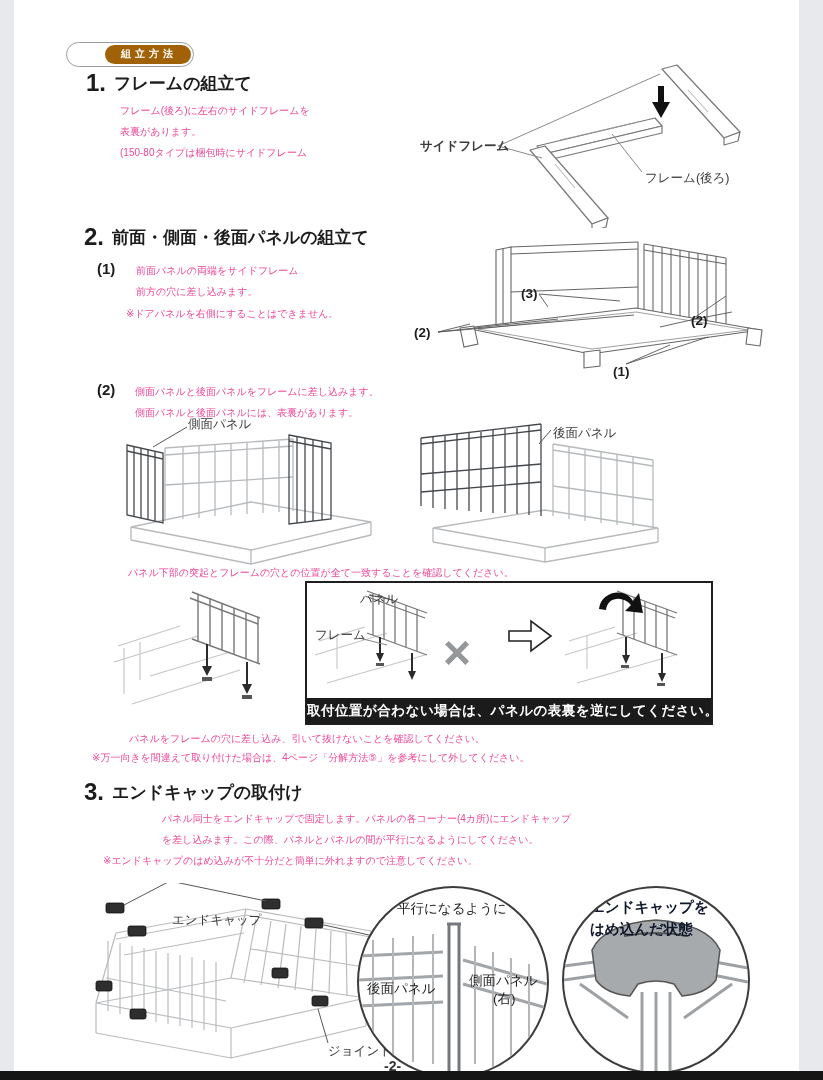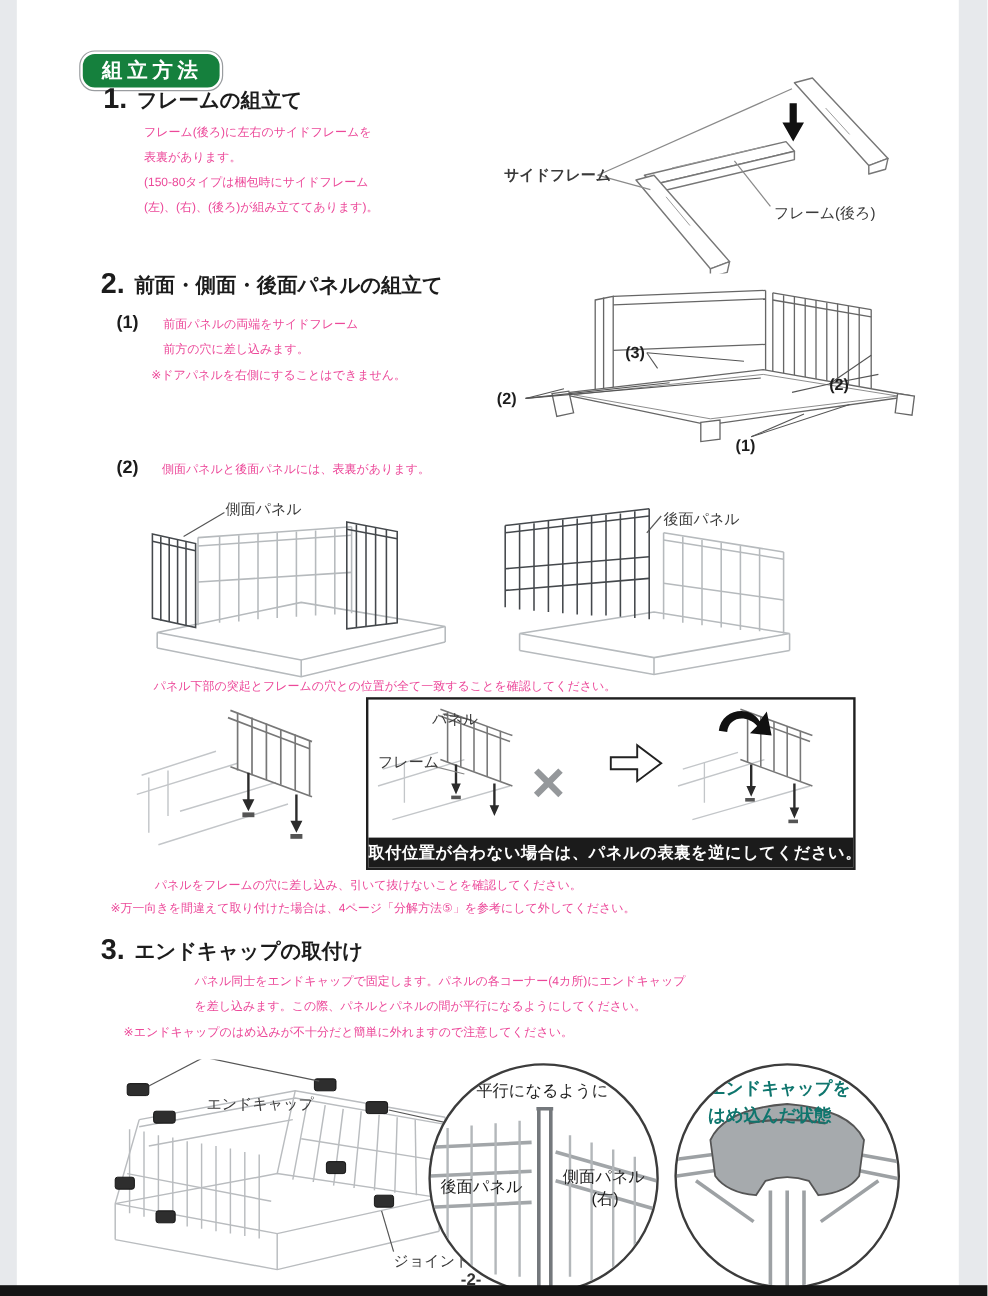--- a/index.html
+++ b/index.html
@@ -11,42 +11,42 @@
   }
   .abs{position:absolute;}
   .edge{background:#e7e9ec;top:0;height:1080px;}
   .t{color:#ec4899;font-size:10px;line-height:21px;white-space:nowrap;}
   .lbl{font-size:12.5px;color:#3a3a3a;white-space:nowrap;}
   .callout{font-weight:bold;font-size:13.5px;color:#1d1d1d;white-space:nowrap;}
   .badge-outer{
     border:1px solid #9a9da0;border-radius:13px;padding:2px;background:#fff;
   }
   .badge-inner{
-    background:#15803d;color:#fff;border-radius:10px;
-    font-size:17px;font-weight:bold;letter-spacing:4px;
-    padding:2px 14px 3px 16px;white-space:nowrap;
+    background:#a16207;color:#fff;border-radius:10px;
+    font-size:10px;font-weight:bold;letter-spacing:4px;
+    padding:2px 14px 3px 16px;white-space:nowrap;margin-left:36px;
   }
   .stephead{display:flex;align-items:flex-end;gap:8px;color:#1c1c1c;white-space:nowrap;}
   .stephead .num{font-size:24px;font-weight:bold;line-height:22px;}
   .stephead .title{font-size:17px;font-weight:bold;line-height:20px;}
   .subnum{font-weight:bold;font-size:15px;color:#1c1c1c;}
   .warnbox{
     border:2px solid #1f1f1f;background:#fff;
   }
   .warnbar{
     position:absolute;left:0;right:0;bottom:0;height:25px;background:#1b1b1b;
     color:#fff;font-weight:bold;font-size:13.5px;line-height:25px;text-align:right;
     letter-spacing:0.5px;white-space:nowrap;
   }
   .xmark{font-size:48px;font-weight:bold;color:#95989b;line-height:48px;}
   .circle{
     border:2px solid #3c3c3c;border-radius:50%;background:#fff;overflow:hidden;
   }
   .circ-cap{font-size:13.5px;color:#1e1e1e;white-space:nowrap;}
-  .circ-cap-b{font-size:14.5px;font-weight:bold;color:#0f766e;white-space:nowrap;}
+  .circ-cap-b{font-size:14.5px;font-weight:bold;color:#0f172a;white-space:nowrap;}
   .pagenum{font-size:14px;font-weight:bold;color:#333;}
   .botbar{background:#151515;}
   svg{display:block;}
 </style>
 </head>
 <body>
 
 <div class="abs edge" style="left:0;width:14px;"></div>
 <div class="abs edge" style="left:799px;width:24px;"></div>
 
@@ -55,21 +55,20 @@
 </div>
 
 <div class="abs stephead" style="left:86px;top:72px;">
   <span class="num">1.</span>
   <span class="title">フレームの組立て</span>
 </div>
 <div class="abs t" style="left:120px;top:100px;">
   <div>フレーム(後ろ)に左右のサイドフレームを</div>
   <div>表裏があります。</div>
   <div>(150-80タイプは梱包時にサイドフレーム</div>
-  <div>(左)、(右)、(後ろ)が組み立ててあります)。</div>
 </div>
 
 <svg class="abs" style="left:400px;top:60px;" width="400" height="168" viewBox="0 0 400 168">
   <g fill="#fff" stroke="#777" stroke-width="1.2" stroke-linejoin="round">
     <polygon points="137,86 255,58 262,66 144,94"></polygon>
     <polygon points="144,94 262,66 262,73 144,101"></polygon>
     <polygon points="130,90 145,86 208,158 192,164"></polygon>
     <polygon points="192,164 208,158 206,167 192,171"></polygon>
     <polygon points="262,9 277,5 340,72 324,78"></polygon>
     <polygon points="324,78 340,72 338,81 324,85"></polygon>
@@ -146,20 +145,21 @@
     <line x1="218" y1="132" x2="300" y2="105"></line>
   </g>
 </svg>
 <div class="abs callout" style="left:521px;top:286px;">(3)</div>
 <div class="abs callout" style="left:414px;top:325px;">(2)</div>
 <div class="abs callout" style="left:691px;top:313px;">(2)</div>
 <div class="abs callout" style="left:613px;top:364px;">(1)</div>
 
 <div class="abs subnum" style="left:97px;top:381px;">(2)</div>
 <div class="abs t" style="left:135px;top:381px;">
+  <div>側面パネルと後面パネルをフレームに差し込みます。</div>
   <div>側面パネルと後面パネルには、表裏があります。</div>
 </div>
 
 <svg class="abs" style="left:103px;top:423px;" width="295" height="142" viewBox="0 0 295 142">
   <g stroke="#b6babd" stroke-width="1.3" fill="none">
     <polygon points="28,104 148,79 268,99 148,127"></polygon>
     <line x1="28" y1="104" x2="28" y2="117"></line>
     <line x1="268" y1="99" x2="268" y2="112"></line>
     <line x1="148" y1="127" x2="148" y2="141"></line>
     <polyline points="28,117 148,141 268,112"></polyline>

